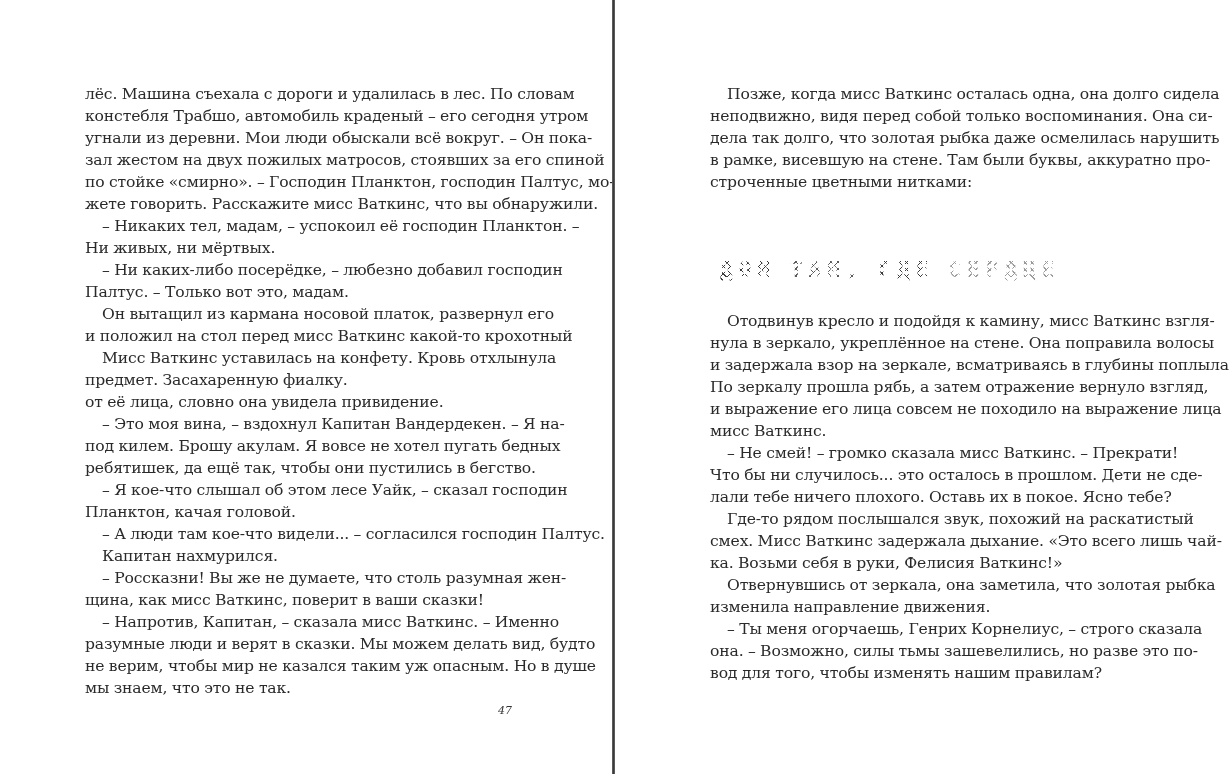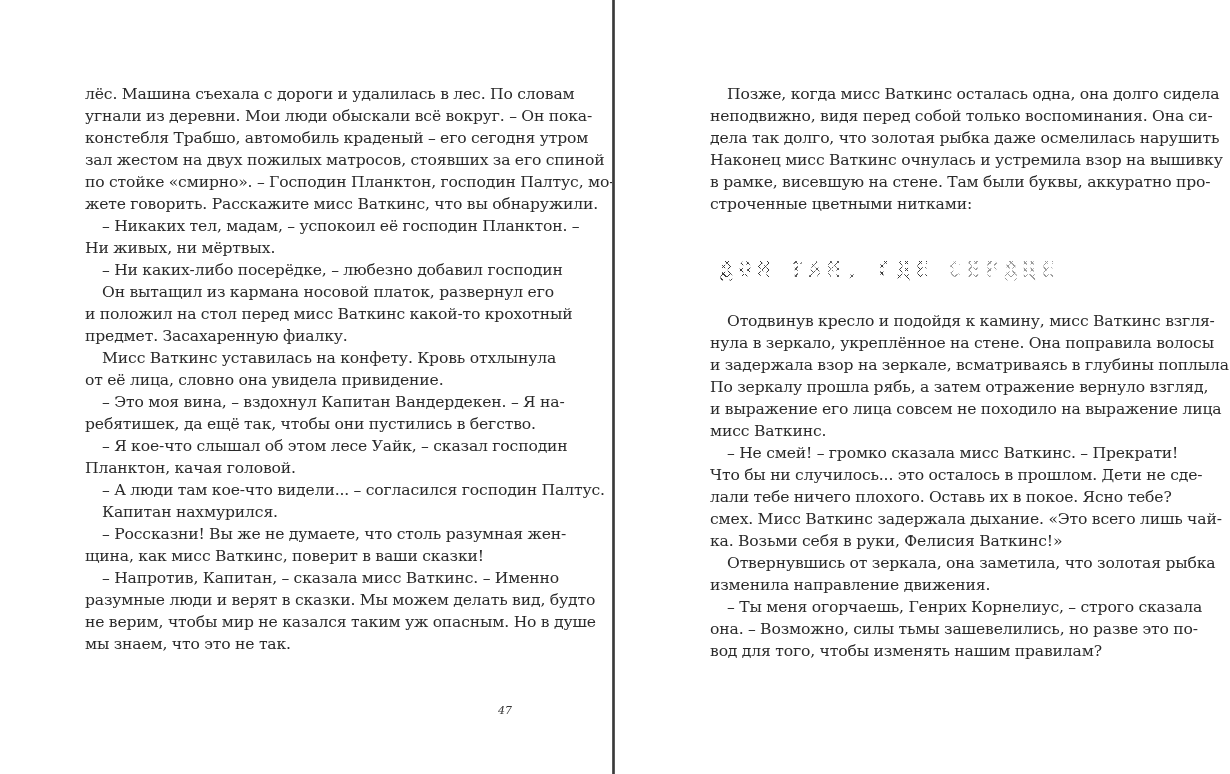--- a/index.html
+++ b/index.html
@@ -58,34 +58,36 @@
   .xs.light { --c: #9a9a9a; }
 </style>
 </head>
 <body>
 
 <div class="spread">
 
   <div class="page page-left">
     <div class="text-block" id="left-text">
         <span class="line">лёс. Машина съехала с дороги и удалилась в лес. По словам</span>
+        <span class="line">констебля Трабшо, автомобиль краденый – его сегодня утром</span>
         <span class="line">угнали из деревни. Мои люди обыскали всё вокруг. – Он пока-</span>
-        <span class="line">констебля Трабшо, автомобиль краденый – его сегодня утром</span>
         <span class="line">зал жестом на двух пожилых матросов, стоявших за его спиной</span>
         <span class="line">по стойке «смирно». – Господин Планктон, господин Палтус, мо-</span>
         <span class="line last">жете говорить. Расскажите мисс Ваткинс, что вы обнаружили.</span>
         <span class="line ind">– Никаких тел, мадам, – успокоил её господин Планктон. –</span>
         <span class="line last">Ни живых, ни мёртвых.</span>
         <span class="line ind">– Ни каких-либо посерёдке, – любезно добавил господин</span>
+        <span class="line last">Палтус. – Только вот это, мадам.</span>
         <span class="line ind">Он вытащил из кармана носовой платок, развернул его</span>
         <span class="line">и положил на стол перед мисс Ваткинс какой-то крохотный</span>
+        <span class="line ind">Мисс Ваткинс уставилась на конфету. Кровь отхлынула</span>
         <span class="line last">предмет. Засахаренную фиалку.</span>
-        <span class="line ind">Мисс Ваткинс уставилась на конфету. Кровь отхлынула</span>
         <span class="line last">от её лица, словно она увидела привидение.</span>
         <span class="line ind">– Это моя вина, – вздохнул Капитан Вандердекен. – Я на-</span>
+        <span class="line">под килем. Брошу акулам. Я вовсе не хотел пугать бедных</span>
         <span class="line last">ребятишек, да ещё так, чтобы они пустились в бегство.</span>
         <span class="line ind">– Я кое-что слышал об этом лесе Уайк, – сказал господин</span>
         <span class="line last">Планктон, качая головой.</span>
         <span class="line ind last">– А люди там кое-что видели... – согласился господин Палтус.</span>
         <span class="line ind last">Капитан нахмурился.</span>
         <span class="line ind">– Россказни! Вы же не думаете, что столь разумная жен-</span>
         <span class="line last">щина, как мисс Ваткинс, поверит в ваши сказки!</span>
         <span class="line ind">– Напротив, Капитан, – сказала мисс Ваткинс. – Именно</span>
         <span class="line">разумные люди и верят в сказки. Мы можем делать вид, будто</span>
         <span class="line">не верим, чтобы мир не казался таким уж опасным. Но в душе</span>
@@ -94,40 +96,40 @@
     <div class="page-number">47</div>
   </div>
 
   <div class="gutter"></div>
 
   <div class="page page-right">
     <div class="text-block" id="right-text-before" style="top:83px;">
         <span class="line ind">Позже, когда мисс Ваткинс осталась одна, она долго сидела</span>
         <span class="line">неподвижно, видя перед собой только воспоминания. Она си-</span>
         <span class="line">дела так долго, что золотая рыбка даже осмелилась нарушить</span>
-        <span class="line">Наконец мисс Ваткинс очнулась и устремила взор на вышивку</span>
         <span class="line">в рамке, висевшую на стене. Там были буквы, аккуратно про-</span>
         <span class="line last">строченные цветными нитками:</span>
       </div>
     <div class="stitch" id="stitch">
         <span class="xs dark" style="margin-right: 14px;">ДОМ</span>
         <span class="xs mid" style="margin-right: 14px;">ТАМ,</span>
         <span class="xs dark" style="margin-right: 14px;">ГДЕ</span>
         <span class="xs light" style="margin-right: 14px;">СЕРДЦЕ</span>
       </div>
     <div class="text-block" id="right-text-after" style="top:310px;">
         <span class="line ind">Отодвинув кресло и подойдя к камину, мисс Ваткинс взгля-</span>
         <span class="line">нула в зеркало, укреплённое на стене. Она поправила волосы</span>
         <span class="line">и задержала взор на зеркале, всматриваясь в глубины поплыла.</span>
         <span class="line">По зеркалу прошла рябь, а затем отражение вернуло взгляд,</span>
         <span class="line">и выражение его лица совсем не походило на выражение лица</span>
         <span class="line last">мисс Ваткинс.</span>
         <span class="line ind">– Не смей! – громко сказала мисс Ваткинс. – Прекрати!</span>
         <span class="line">Что бы ни случилось... это осталось в прошлом. Дети не сде-</span>
         <span class="line last">лали тебе ничего плохого. Оставь их в покое. Ясно тебе?</span>
+        <span class="line ind">Где-то рядом послышался звук, похожий на раскатистый</span>
         <span class="line">смех. Мисс Ваткинс задержала дыхание. «Это всего лишь чай-</span>
         <span class="line last">ка. Возьми себя в руки, Фелисия Ваткинс!»</span>
         <span class="line ind">Отвернувшись от зеркала, она заметила, что золотая рыбка</span>
         <span class="line last">изменила направление движения.</span>
         <span class="line ind">– Ты меня огорчаешь, Генрих Корнелиус, – строго сказала</span>
         <span class="line">она. – Возможно, силы тьмы зашевелились, но разве это по-</span>
         <span class="line last">вод для того, чтобы изменять нашим правилам?</span>
       </div>
   </div>
 

